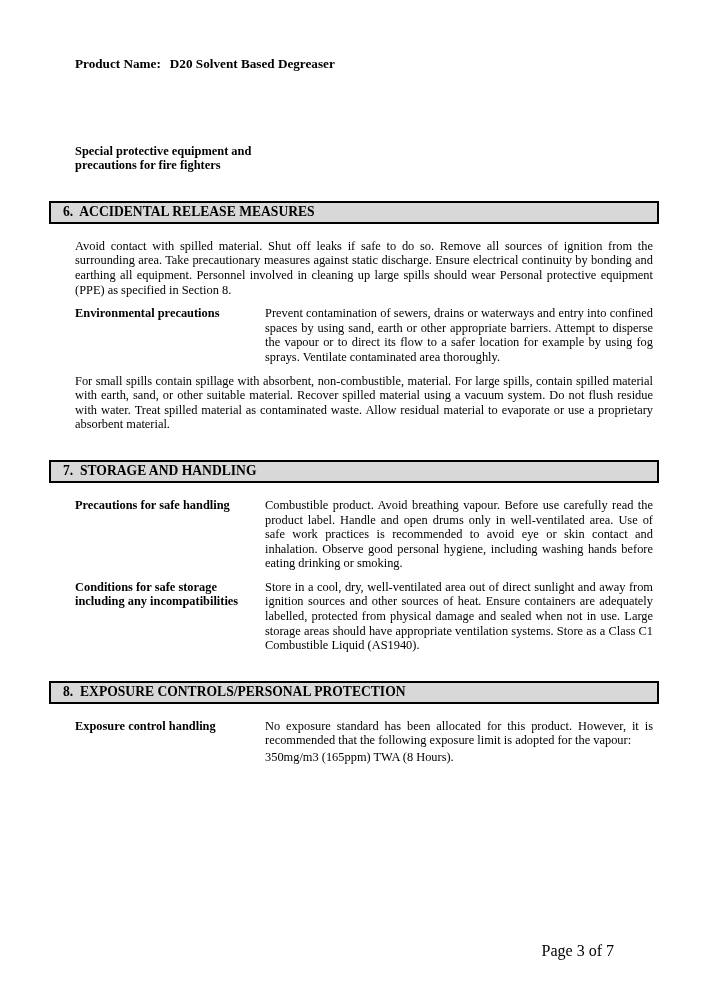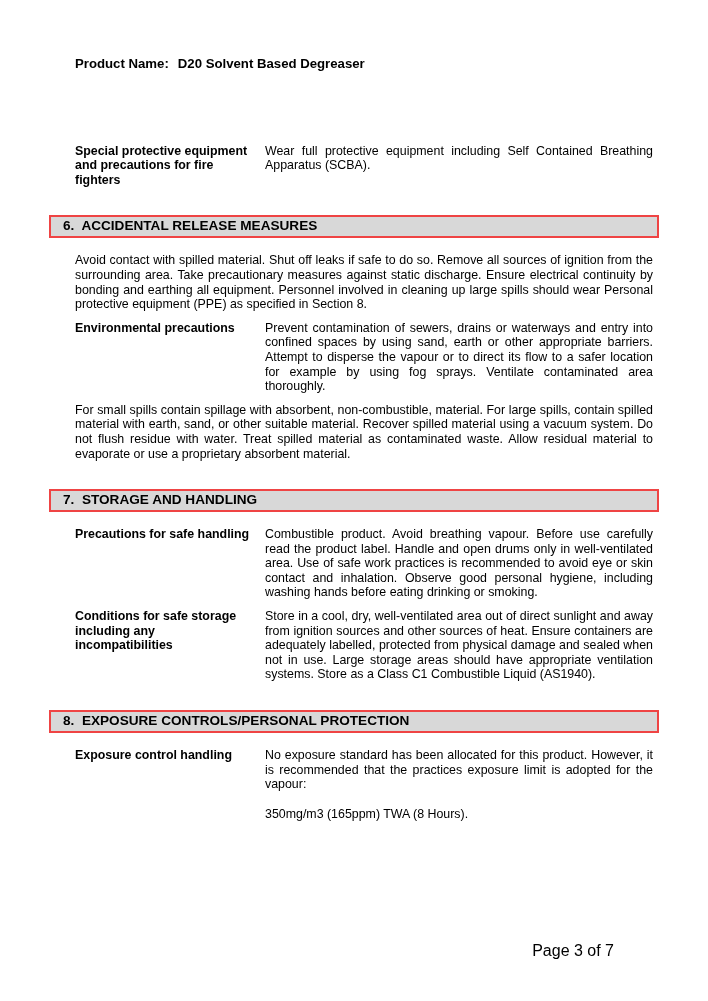--- a/index.html
+++ b/index.html
@@ -3,44 +3,44 @@
 <meta charset="utf-8">
 <style>
   * { margin: 0; padding: 0; box-sizing: border-box; }
   html, body { background: #ffffff; }
   .page {
     position: relative;
     width: 708px;
     height: 993px;
     background: #ffffff;
     color: #000000;
-    font-family: Liberation Sans, sans-serif;
+    font-family: Liberation Serif, serif;
     font-size: 12.4px;
     line-height: 14.6px;
     padding: 57px 55px 8px 75px;
     overflow: hidden;
   }
   .product-line { font-weight: bold; font-size: 13.2px; white-space: pre; }
   .product-line .pname { margin-left: 9px; }
 
   .row { display: flex; margin-top: 9px; }
   .row.intro { margin-top: 72px; }
   .row .label {
     flex: none;
     width: 190px;
     padding-right: 12px;
     font-weight: bold;
   }
   .row .value { flex: 1; text-align: justify; }
-  .row .value p + p { margin-top: 15px; }
+  .row .value p + p { margin-top: 2px; }
 
   .section-bar {
     margin: 28px -6px 0 -26px;
     background: #d8d8d8;
-    border: 2px solid #ef4444;
+    border: 2px solid #000000;
     padding: 1px 4px 2px 12px;
     font-weight: bold;
     font-size: 13.6px;
     line-height: 16px;
     white-space: pre;
   }
   .section-bar + .row { margin-top: 15px; }
 
   .footer {
     position: absolute;
@@ -51,23 +51,20 @@
 </style>
 </head>
 <body>
 
 <div class="page">
 
   <div class="product-line"><span>Product Name:</span><span class="pname">D20 Solvent Based Degreaser</span></div>
 
   <div class="row intro">
     <div class="label">Special protective equipment and precautions for fire fighters</div>
-    <div class="value">
-        <p>Wear full protective equipment including Self Contained Breathing Apparatus (SCBA).</p>
-      </div>
   </div>
 
   <div class="section-bar"><span>6.  ACCIDENTAL RELEASE MEASURES</span></div>
 
   <div class="row">
     <div class="value">
         <p>Avoid contact with spilled material.  Shut off leaks if safe to do so.  Remove all sources of ignition from the surrounding area.  Take precautionary measures against static discharge.  Ensure electrical continuity by bonding and earthing all equipment.  Personnel involved in cleaning up large spills should wear Personal protective equipment (PPE) as specified in Section 8.</p>
       </div>
   </div>
 
@@ -98,20 +95,20 @@
     <div class="value">
         <p>Store in a cool, dry, well-ventilated area out of direct sunlight and away from ignition sources and other sources of heat. Ensure containers are adequately labelled, protected from physical damage and sealed when not in use. Large storage areas should have appropriate ventilation systems. Store as a Class C1 Combustible Liquid (AS1940).</p>
       </div>
   </div>
 
   <div class="section-bar"><span>8.  EXPOSURE CONTROLS/PERSONAL PROTECTION</span></div>
 
   <div class="row">
     <div class="label">Exposure control handling</div>
     <div class="value">
-      <p>No exposure standard has been allocated for this product.  However, it is recommended that the practices exposure limit is adopted for the vapour:</p>
+      <p>No exposure standard has been allocated for this product.  However, it is recommended that the following exposure limit is adopted for the vapour:</p>
       <p>350mg/m3 (165ppm) TWA (8 Hours).</p>
     </div>
   </div>
 
   <div class="footer"><span>Page 3 of 7</span></div>
 
 </div>
 
 </body></html>

